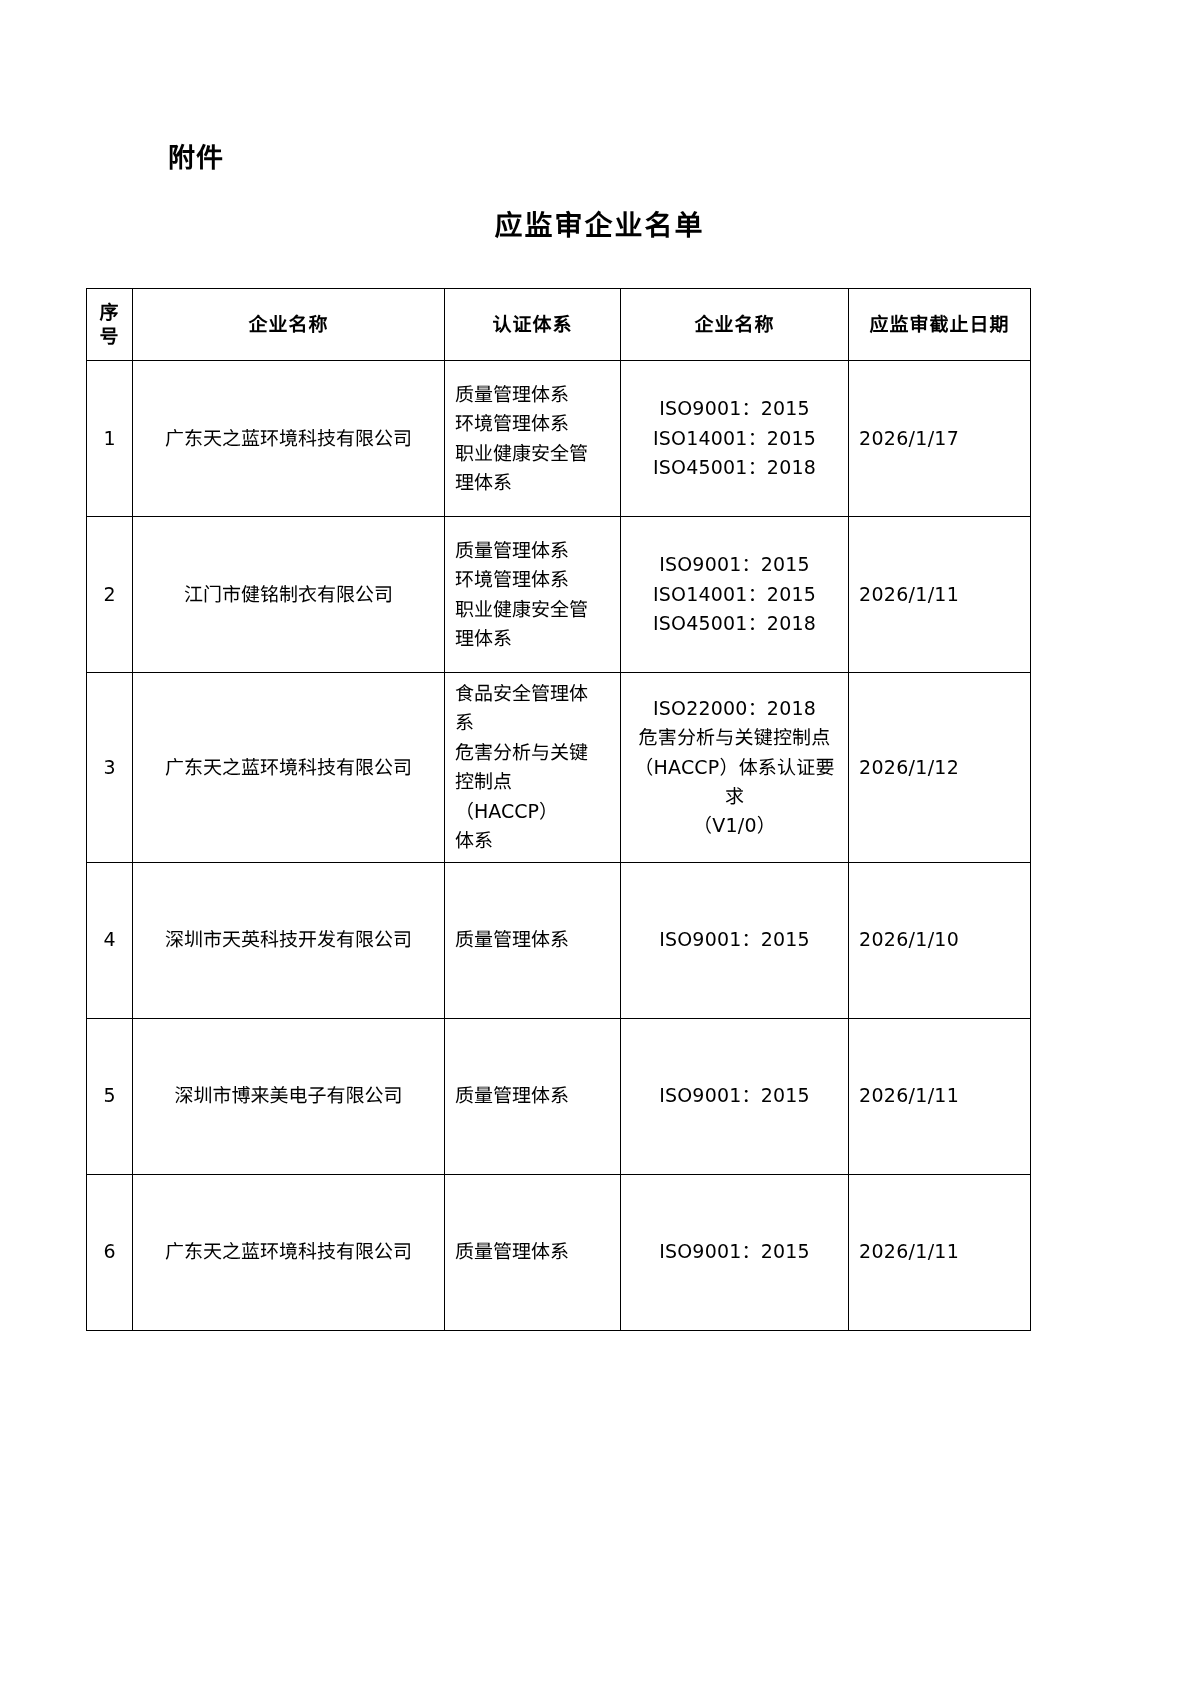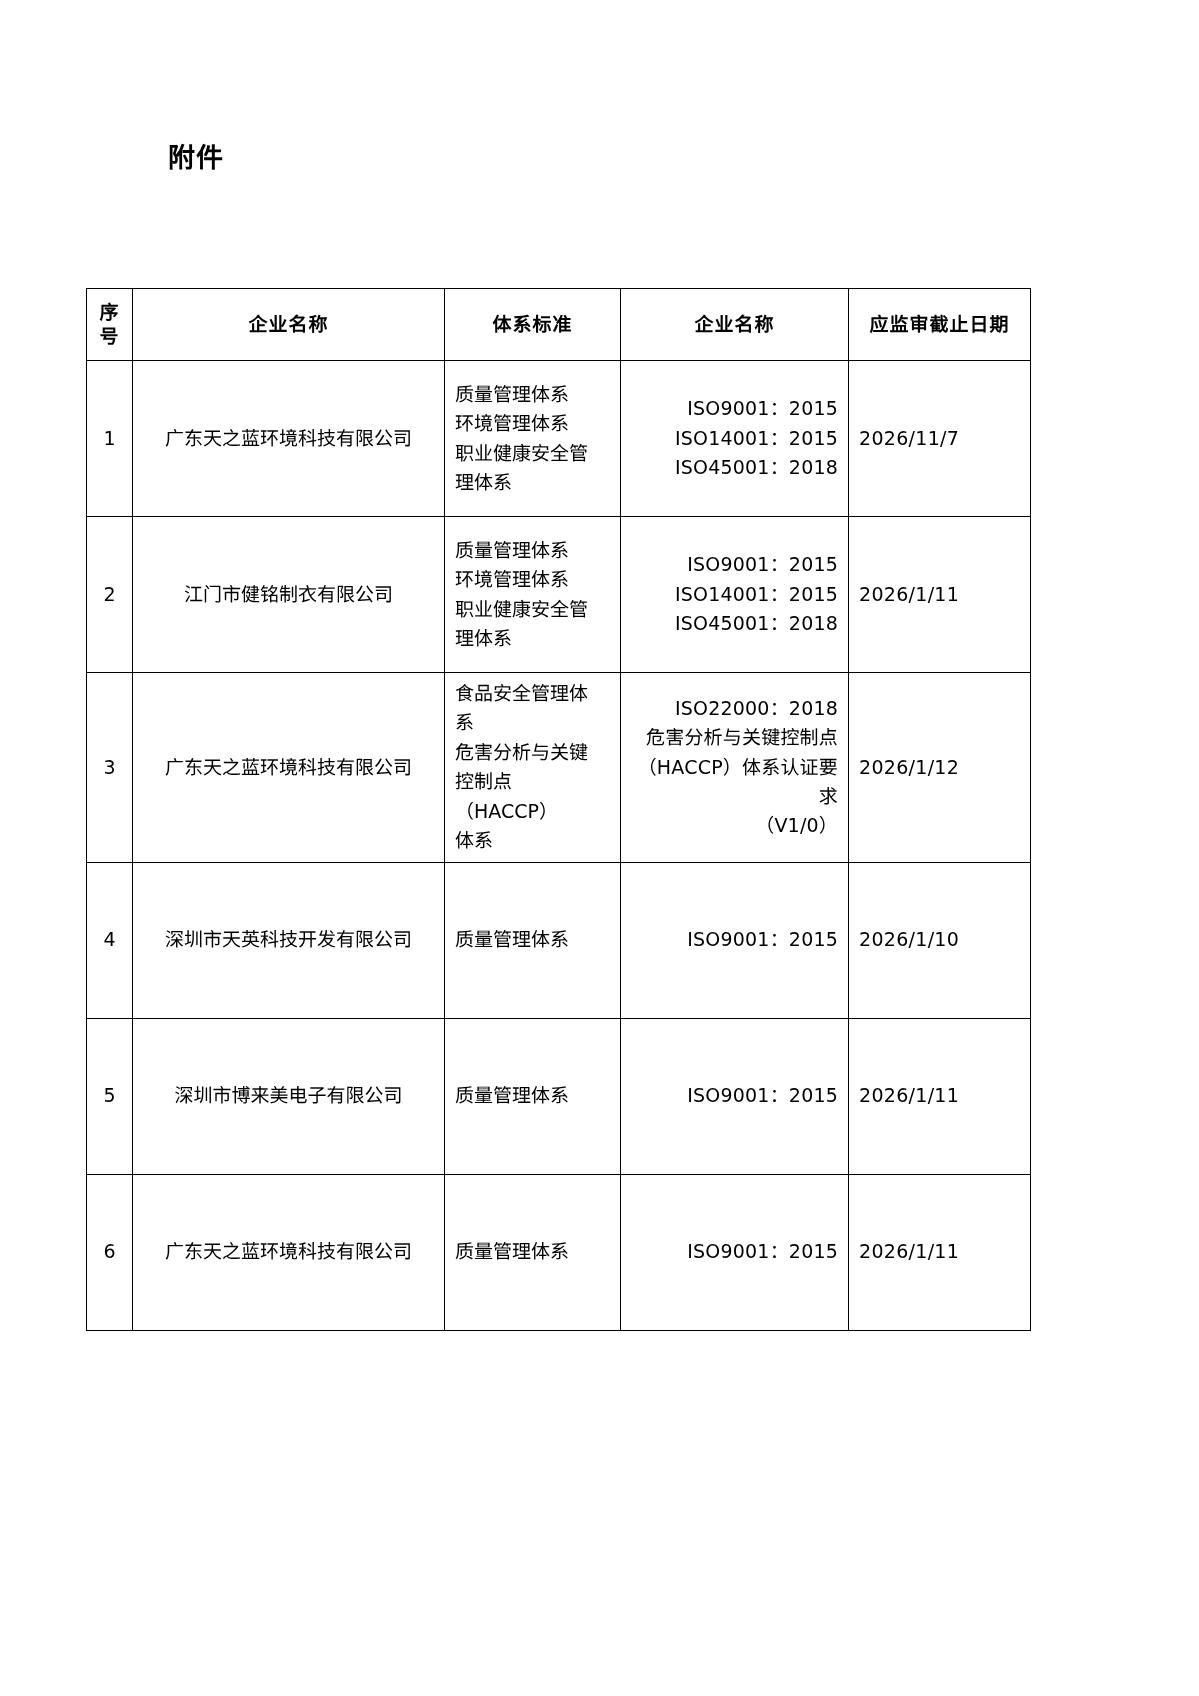--- a/index.html
+++ b/index.html
@@ -96,21 +96,21 @@
     padding-left: 14px;
   }
   td.cell-system {
     text-align: left;
     font-size: 19px;
     line-height: 1.6;
     padding-left: 12px;
     white-space: pre-line;
   }
   td.cell-standard {
-    text-align: right;
+    text-align: center;
     font-size: 18px;
     line-height: 1.75;
     padding-left: 12px;
     white-space: pre-line;
     letter-spacing: 0.2px;
   }
   td.cell-date {
     text-align: left;
     font-size: 19px;
     padding-left: 16px;
@@ -119,47 +119,48 @@
   tr.data-row { height: 156px; }
   tr.row-tall { height: 176px; }
 </style>
 </head>
 <body>
 
 <div class="page">
 
   <div class="attachment-label">附件</div>
 
+  <div class="doc-title">应监审企业名单</div>
 
   <div class="table-wrap">
     <table class="listing">
       <thead>
         <tr>
           <th class="col-idx">
             <span class="hdr-idx">序</span>
             <span class="hdr-idx">号</span>
           </th>
           <th class="col-name">企业名称</th>
-          <th class="col-system">体系标准</th>
+          <th class="col-system">认证体系</th>
           <th class="col-standard">企业名称</th>
           <th class="col-date">应监审截止日期</th>
         </tr>
       </thead>
       <tbody id="table-body">
           <tr class="data-row">
             <td class="cell-idx">1</td>
             <td class="cell-name">广东天之蓝环境科技有限公司</td>
             <td class="cell-system">质量管理体系
 环境管理体系
 职业健康安全管
 理体系</td>
             <td class="cell-standard">ISO9001：2015
 ISO14001：2015
 ISO45001：2018</td>
-            <td class="cell-date">2026/11/7</td>
+            <td class="cell-date">2026/1/17</td>
           </tr>
           <tr class="data-row">
             <td class="cell-idx">2</td>
             <td class="cell-name">江门市健铭制衣有限公司</td>
             <td class="cell-system">质量管理体系
 环境管理体系
 职业健康安全管
 理体系</td>
             <td class="cell-standard">ISO9001：2015
 ISO14001：2015

